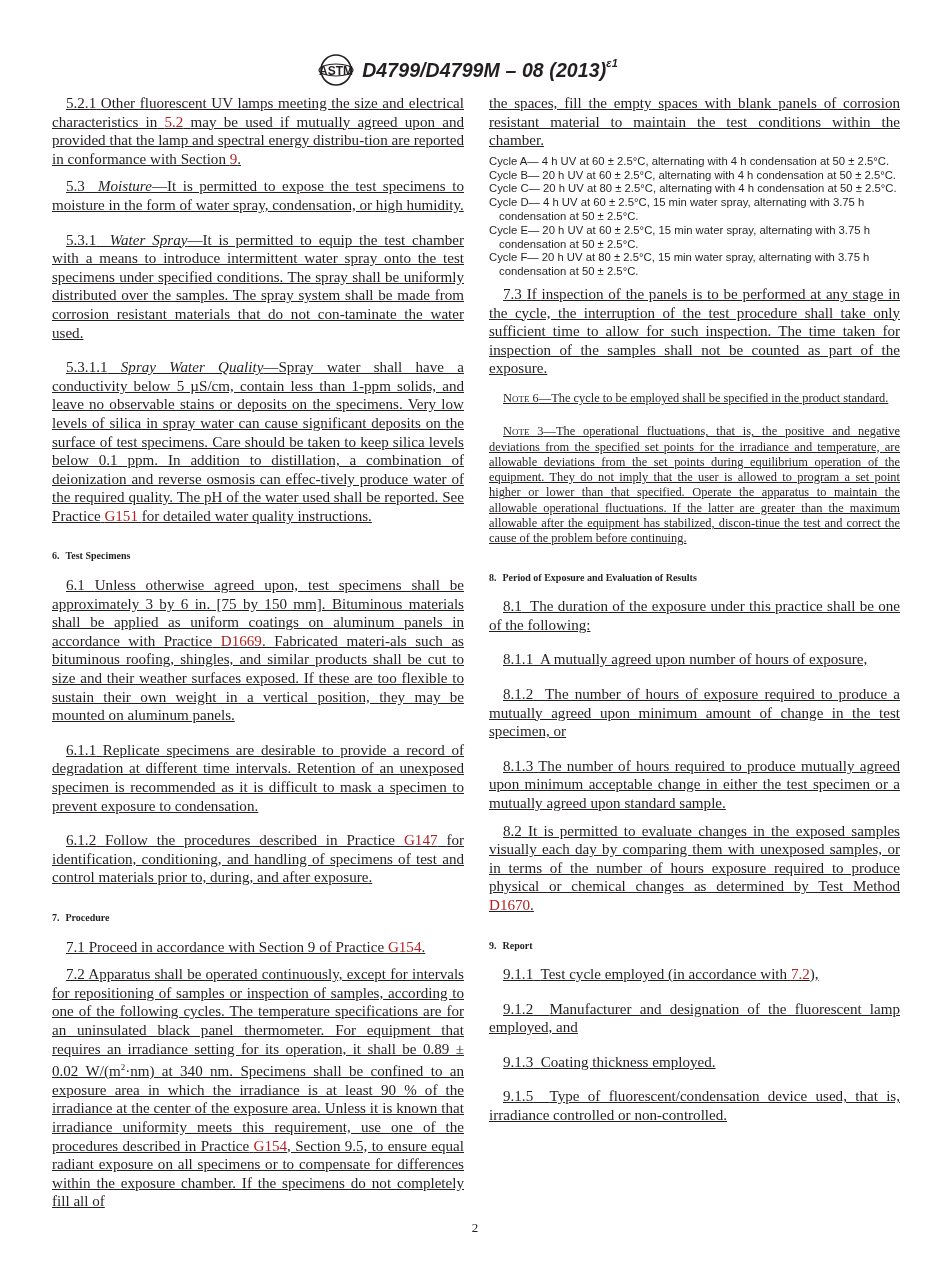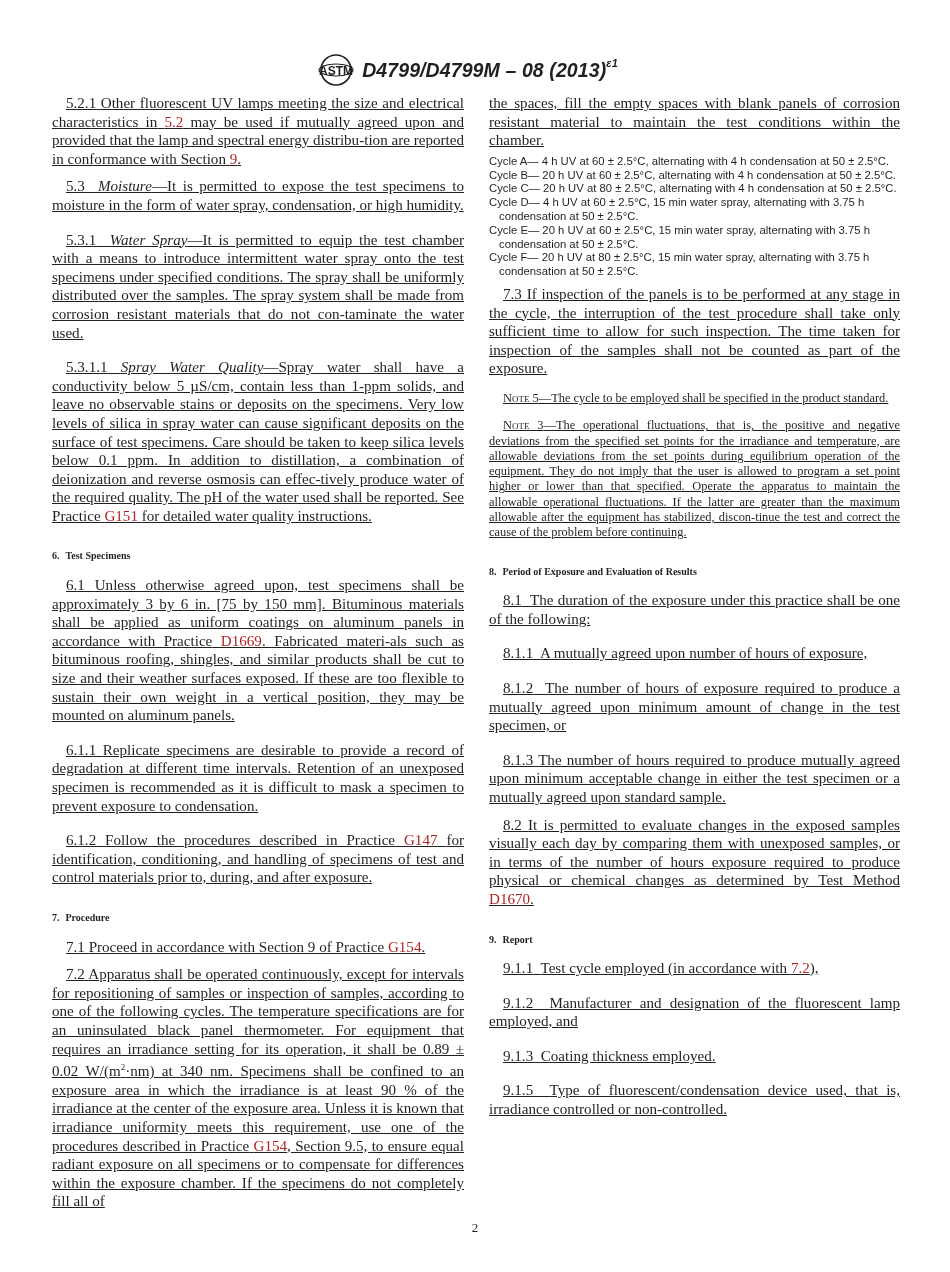--- a/index.html
+++ b/index.html
@@ -18,21 +18,21 @@
   p + p { margin-top: 16px; }
   .gap { height: 9px; }
   h2 { font-size: 10px; font-weight: bold; margin: 22px 0 10px 0; text-indent: 0; }
   h2 .num { margin-right: 6px; }
   .link { color: #b22222; }
   em { font-style: italic; }
   .cycles { font-family: "Liberation Sans", "DejaVu Sans", sans-serif; font-size: 11.3px;
             line-height: 13.8px; margin: 5px 0 6px 0; }
   .cycle { padding-left: 10px; text-indent: -10px; text-align: left; }
   .note { font-size: 12.4px; line-height: 15.3px; text-align: justify; text-indent: 14px; margin: 0; }
-  .note + .note { margin-top: 12px; }
+  .note + .note { margin-top: 18px; }
   .note .sc { font-variant: small-caps; }
   .notes { margin-top: 13px; }
   .pagenum { position: absolute; top: 1220px; left: 0; width: 950px; text-align: center;
              font-size: 13px; color: #231f20; }
   sup.m { font-size: 9px; }
 </style>
 </head>
 <body>
 
 <div class="header">
@@ -70,21 +70,21 @@
     <div class="cycle"><span>Cycle B—</span> <span>20 h UV at 60 ± 2.5°C, alternating with 4 h condensation at 50 ± 2.5°C.</span></div>
     <div class="cycle"><span>Cycle C—</span> <span>20 h UV at 80 ± 2.5°C, alternating with 4 h condensation at 50 ± 2.5°C.</span></div>
     <div class="cycle"><span>Cycle D—</span> <span>4 h UV at 60 ± 2.5°C, 15 min water spray, alternating with 3.75 h condensation at 50 ± 2.5°C.</span></div>
     <div class="cycle"><span>Cycle E—</span> <span>20 h UV at 60 ± 2.5°C, 15 min water spray, alternating with 3.75 h condensation at 50 ± 2.5°C.</span></div>
     <div class="cycle"><span>Cycle F—</span> <span>20 h UV at 80 ± 2.5°C, 15 min water spray, alternating with 3.75 h condensation at 50 ± 2.5°C.</span></div>
   </div>
 
   <p><span>7.3</span> <span>If inspection of the panels is to be performed at any stage in the cycle, the interruption of the test procedure shall take only sufficient time to allow for such inspection. The time taken for inspection of the samples shall not be counted as part of the exposure.</span></p>
 
   <div class="notes">
-    <p class="note"><span class="sc">Note 5</span><span>—The cycle to be employed shall be specified in the product standard.</span></p>
+    <p class="note"><span class="sc">Note 6</span><span>—The cycle to be employed shall be specified in the product standard.</span></p>
     <p class="note"><span class="sc">Note 3</span><span>—The operational fluctuations, that is, the positive and negative deviations from the specified set points for the irradiance and temperature, are allowable deviations from the set points during equilibrium operation of the equipment. They do not imply that the user is allowed to program a set point higher or lower than that specified. Operate the apparatus to maintain the allowable operational fluctuations. If the latter are greater than the maximum allowable after the equipment has stabilized, discon-tinue the test and correct the cause of the problem before continuing.</span></p>
   </div>
 
   <h2><span class="num">8.</span><span>Period of Exposure and Evaluation of Results</span></h2>
   <p><span>8.1</span>&nbsp; <span>The duration of the exposure under this practice shall be one of the following:</span></p>
   <p><span>8.1.1</span>&nbsp; <span>A mutually agreed upon number of hours of exposure,</span></p>
   <p><span>8.1.2</span>&nbsp; <span>The number of hours of exposure required to produce a mutually agreed upon minimum amount of change in the test specimen, or</span></p>
   <p><span>8.1.3</span> <span>The number of hours required to produce mutually agreed upon minimum acceptable change in either the test specimen or a mutually agreed upon standard sample.</span></p>
   <div class="gap"></div>
   <p><span>8.2</span> <span>It is permitted to evaluate changes in the exposed samples visually each day by comparing them with unexposed samples, or in terms of the number of hours exposure required to produce physical or chemical changes as determined by Test Method</span> <a class="link">D1670</a><span>.</span></p>

